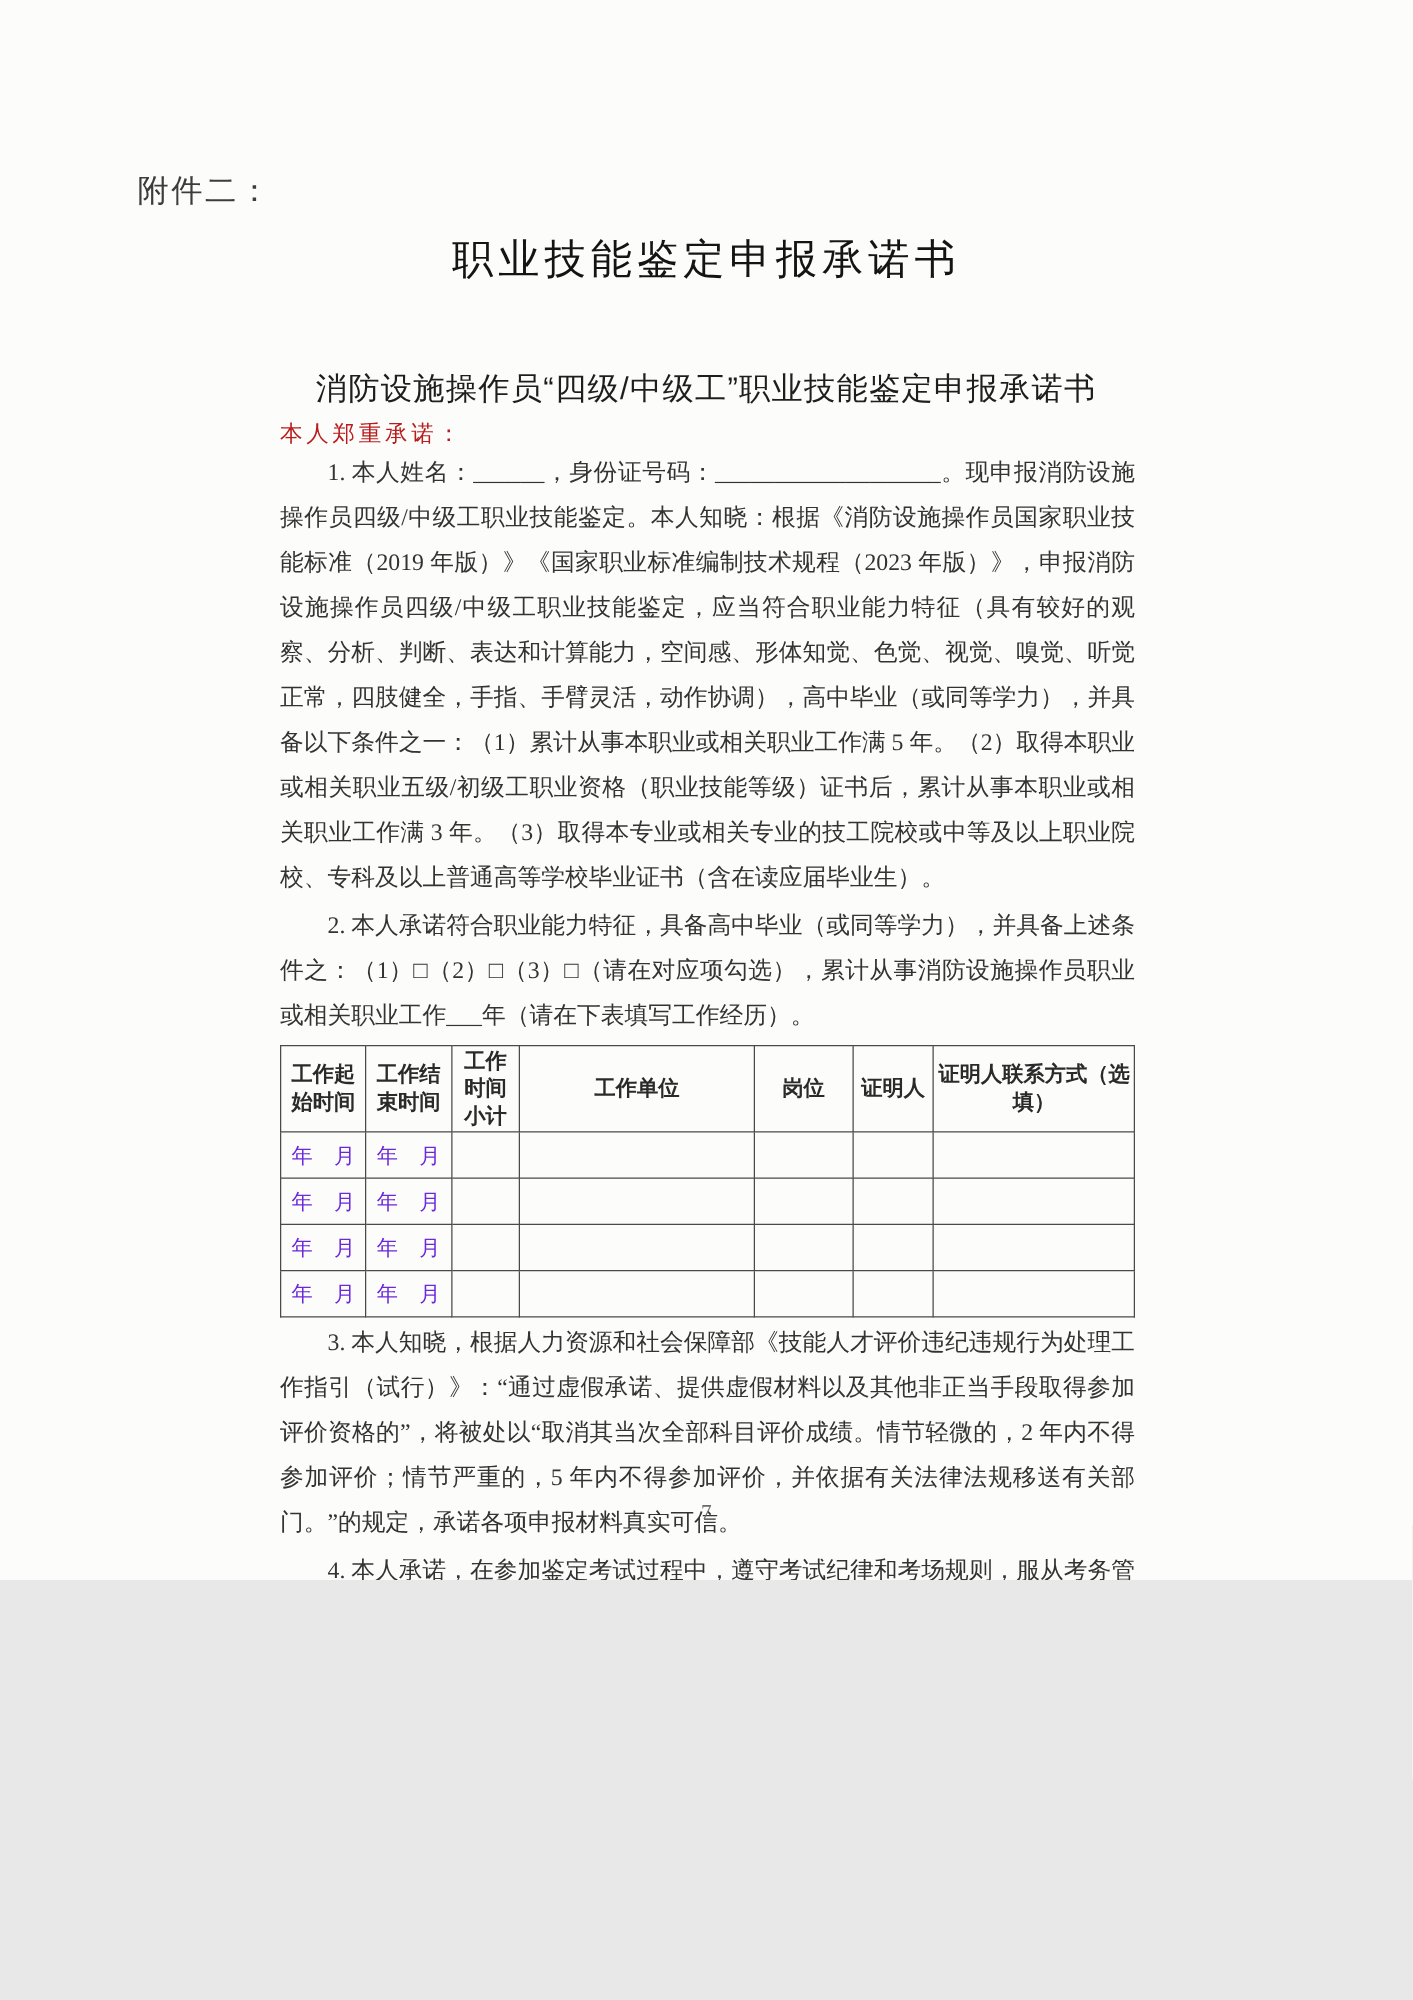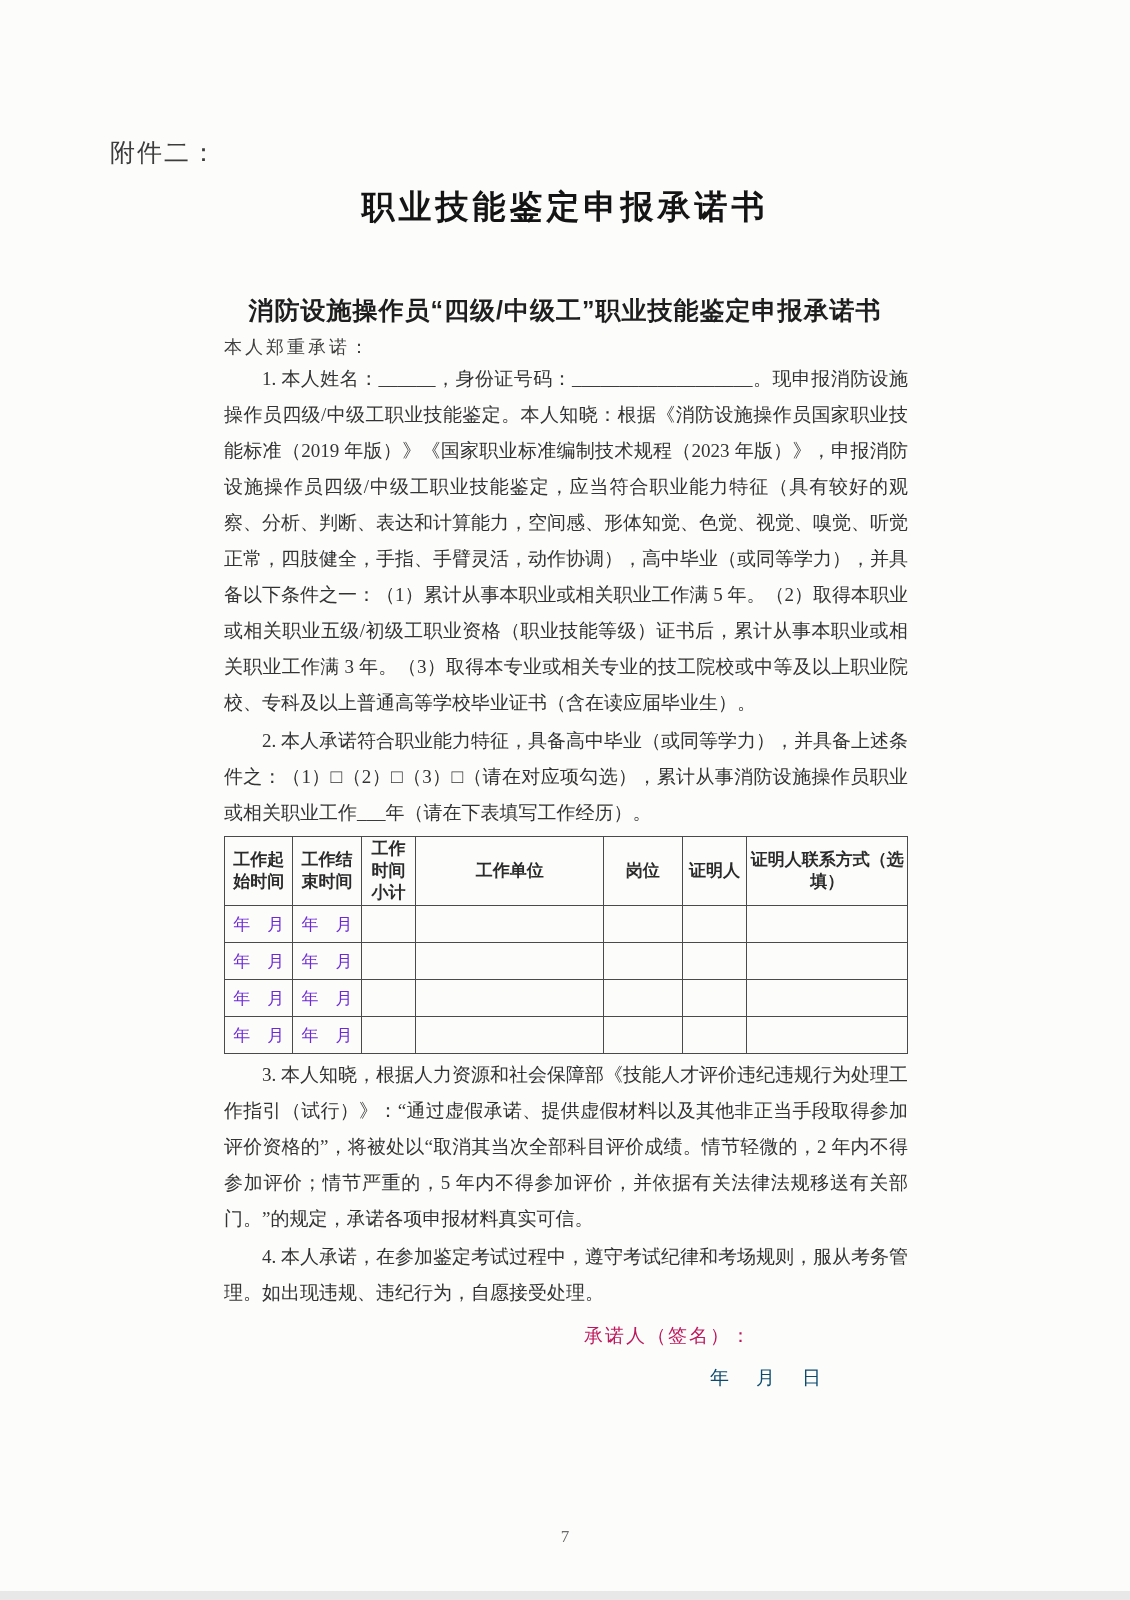--- a/index.html
+++ b/index.html
@@ -3,61 +3,61 @@
 <meta charset="utf-8">
 <style>
   html, body {
     margin: 0;
     padding: 0;
     background: #e8e8e8;
   }
   .page {
     position: relative;
     width: 1130px;
-    height: 1591px;
+    height: 1264px;
     margin: 0 auto;
     background: #fcfcfb;
     box-sizing: border-box;
     padding-top: 136px;
     overflow: hidden;
     font-family: "Liberation Serif", "DejaVu Serif", serif;
     color: #2e2e2e;
   }
   .attachment {
     margin-left: 110px;
     font-size: 25px;
     color: #3c3c3c;
     letter-spacing: 2px;
   }
   .title {
     margin: 16px 0 0 0;
     text-align: center;
     font-family: "Liberation Sans", "DejaVu Sans", sans-serif;
-    font-weight: 700;
+    font-weight: 400;
     font-size: 33px;
     letter-spacing: 4px;
     color: #141414;
   }
   .subtitle {
     margin: 64px 0 0 0;
     text-align: center;
     font-family: "Liberation Sans", "DejaVu Sans", sans-serif;
-    font-weight: 700;
+    font-weight: 400;
     font-size: 25px;
     letter-spacing: 1px;
     color: #1e1e1e;
   }
   .body-col {
     width: 684px;
     margin-left: 224px;
     margin-top: 8px;
   }
   .salutation {
     font-size: 18px;
-    color: #404040;
+    color: #b91c1c;
     letter-spacing: 3px;
     margin-bottom: 0;
   }
   .para {
     margin: 2px 0;
     font-size: 19px;
     line-height: 36px;
     text-align: justify;
     text-indent: 2em;
     color: #333;

